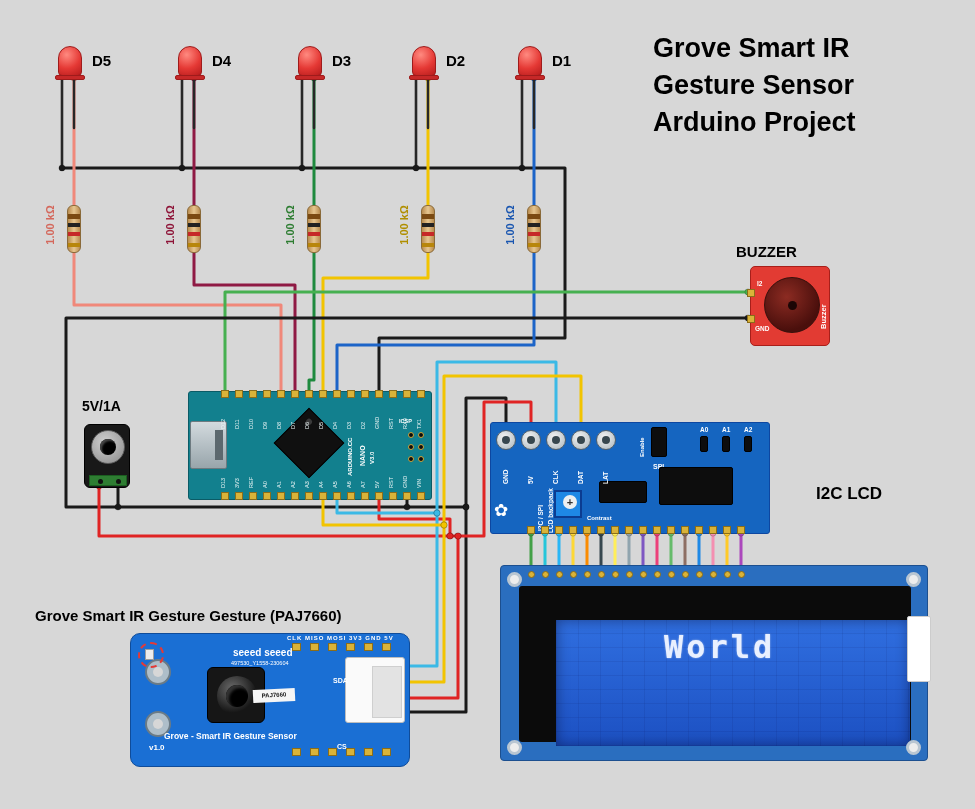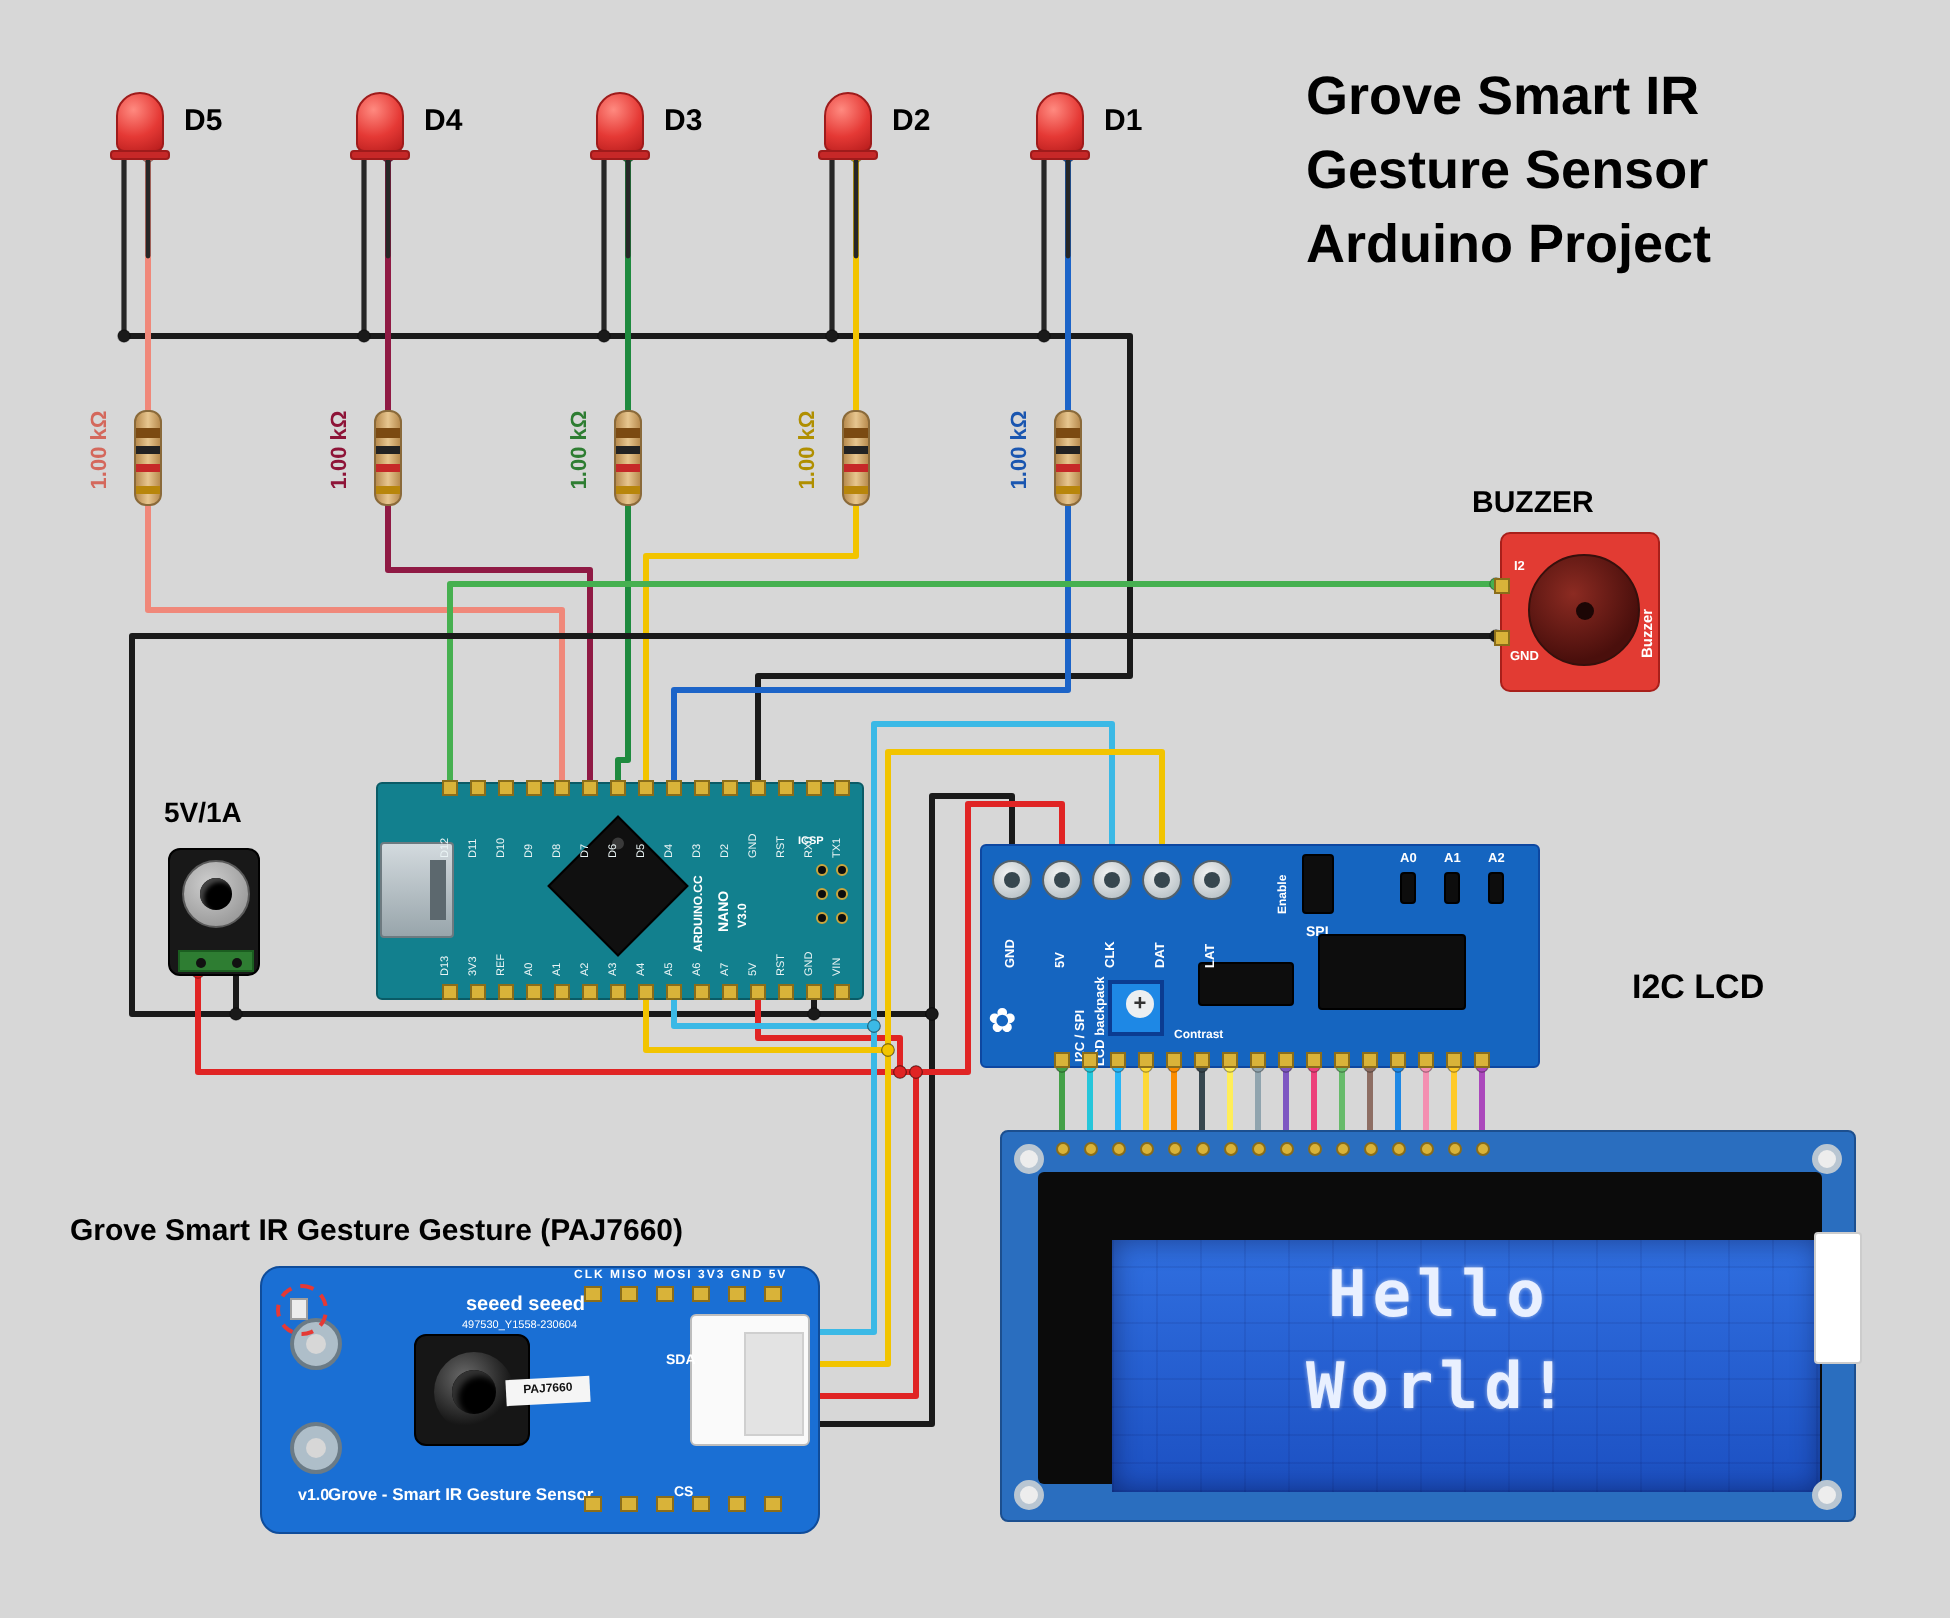--- a/index.html
+++ b/index.html
@@ -244,22 +244,21 @@
     <div class="i2c-small" style="left:96px;top:92px;font-size:6px">Contrast</div>
     <div class="i2c-small vtext" style="left:46px;top:62px;height:46px;font-size:6.5px">I2C / SPI</div>
     <div class="i2c-small vtext" style="left:56px;top:60px;height:50px;font-size:6.5px">LCD backpack</div>
   </div>
   <div class="pot"></div>
   <div class="flower">✿</div>
 
   <div class="lcd">
     <div class="lcd-bezel">
       <div class="lcd-screen">
-        <div class="lcd-line" style="left:108px;top:8px">Hello</div>
-        <div class="lcd-line" style="left:97px;top:54px">World!</div>
+        <div class="lcd-line" style="left:108px;top:8px">World</div>
       </div>
     </div>
     <div class="lcd-hole" style="left:6px;top:6px"></div>
     <div class="lcd-hole" style="left:405px;top:6px"></div>
     <div class="lcd-hole" style="left:6px;top:174px"></div>
     <div class="lcd-hole" style="left:405px;top:174px"></div>
     <div class="lcd-tab"></div>
   </div>
 
   <div class="grove">
@@ -270,21 +269,21 @@
     <div class="g-small" style="left:102px;top:13px;font-size:10px">seeed seeed</div>
     <div class="g-small" style="left:100px;top:26px;font-size:5.5px;font-weight:normal">497530_Y1558-230604</div>
     <div class="g-small" style="left:156px;top:1px;font-size:6px;letter-spacing:1px">CLK MISO MOSI 3V3 GND 5V</div>
     <div class="cam">
         <div class="cam-lens"></div>
       </div>
     <div class="g-sticker">PAJ7660</div>
     <div class="g-conn"></div>
     <div class="g-small" style="left:202px;top:43px;font-size:7px">SDA</div>
     <div class="g-small" style="left:206px;top:109px;font-size:7px">CS</div>
-    <div class="g-small" style="left:33px;top:108px;font-size:8.5px">Grove - Smart IR Gesture Sensor</div>
+    <div class="g-small" style="left:33px;top:97px;font-size:8.5px">Grove - Smart IR Gesture Sensor</div>
     <div class="g-small" style="left:18px;top:109px;font-size:8px">v1.0</div>
   </div>
 <div class="comp" style="left: 56px; top: 46px; width: 30px; height: 40px;">
       <div class="led-bulb" style="left: 2px; top: 0px;"></div>
       <div class="led-flange" style="left: -1px; top: 29px;"></div>
     </div>
     <div class="part-label" style="left: 92px; top: 52px;">D5</div>
     <div class="comp" style="left: 176px; top: 46px; width: 30px; height: 40px;">
       <div class="led-bulb" style="left: 2px; top: 0px;"></div>
       <div class="led-flange" style="left: -1px; top: 29px;"></div>

